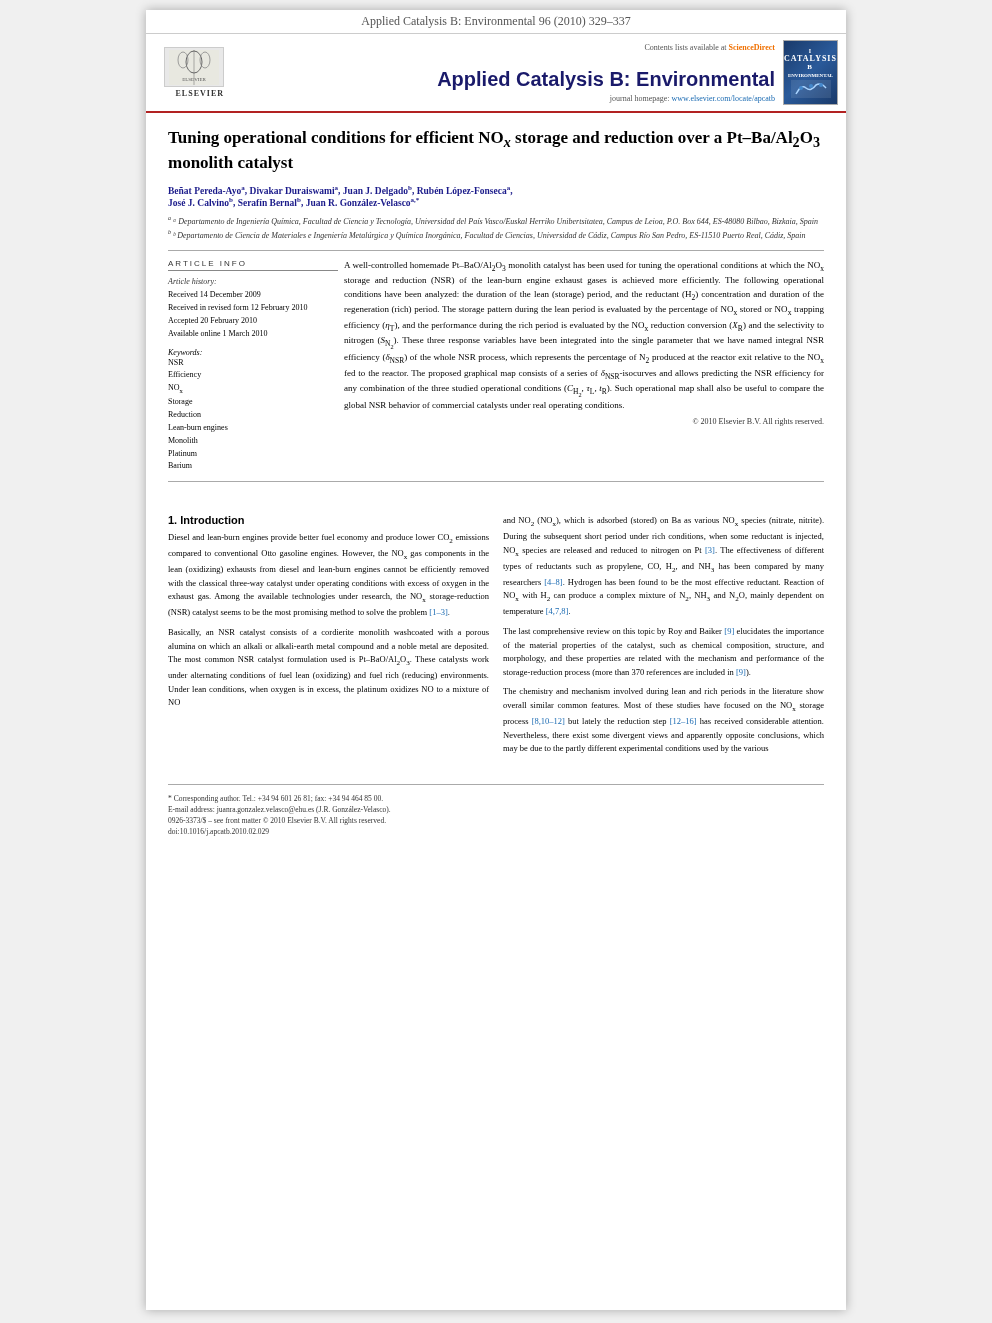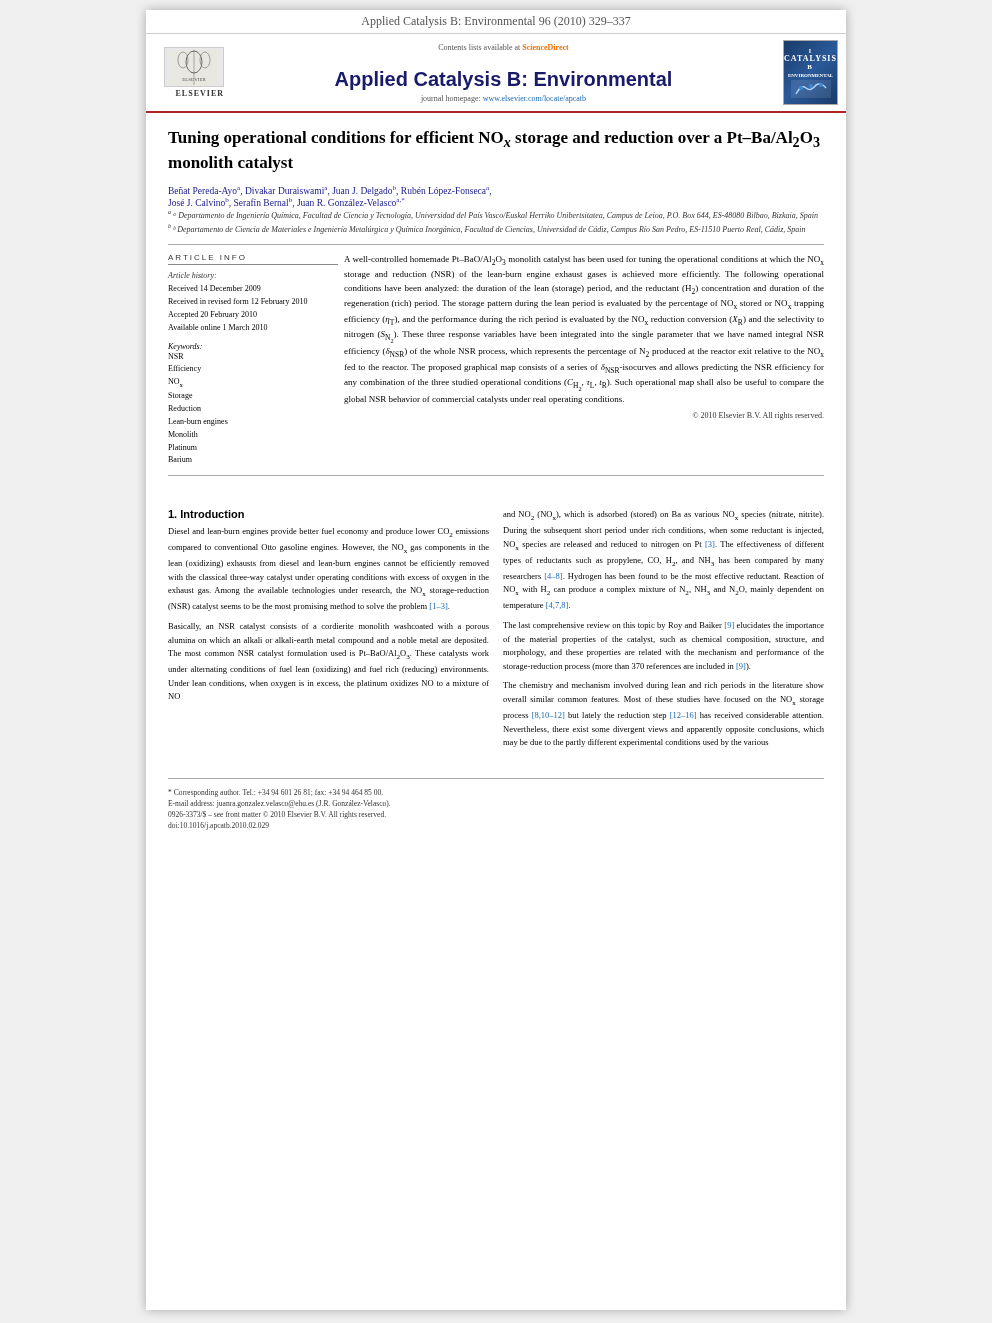--- a/index.html
+++ b/index.html
@@ -60,21 +60,21 @@
     }
     .elsevier-logo .elsevier-text {
       font-size: 8px;
       font-weight: bold;
       color: #333;
       letter-spacing: 1px;
       margin-top: 2px;
     }
     .journal-title-block {
       flex: 1;
-      text-align: center;
+      text-align: right;
     }
     .sciencedirect-line {
       font-size: 8px;
       color: #555;
       margin-bottom: 3px;
     }
     .journal-main-title {
       font-size: 20px;
       font-weight: bold;
       color: #1a1a6a;
@@ -106,21 +106,23 @@
     }
     .article-title {
       font-size: 17px;
       font-weight: bold;
       line-height: 1.3;
       margin-bottom: 10px;
       color: #000;
     }
     .authors {
       font-size: 9.5px;
+      margin-bottom: 6px;
       color: #1a1a8a;
+      font-weight: bold;
     }
     .authors sup { font-size: 7px; color: #1a1a8a; }
     .affiliations {
       font-size: 8px;
       color: #333;
       margin-bottom: 8px;
       line-height: 1.5;
       font-style: italic;
     }
     .affiliations sup { font-size: 6px; }

